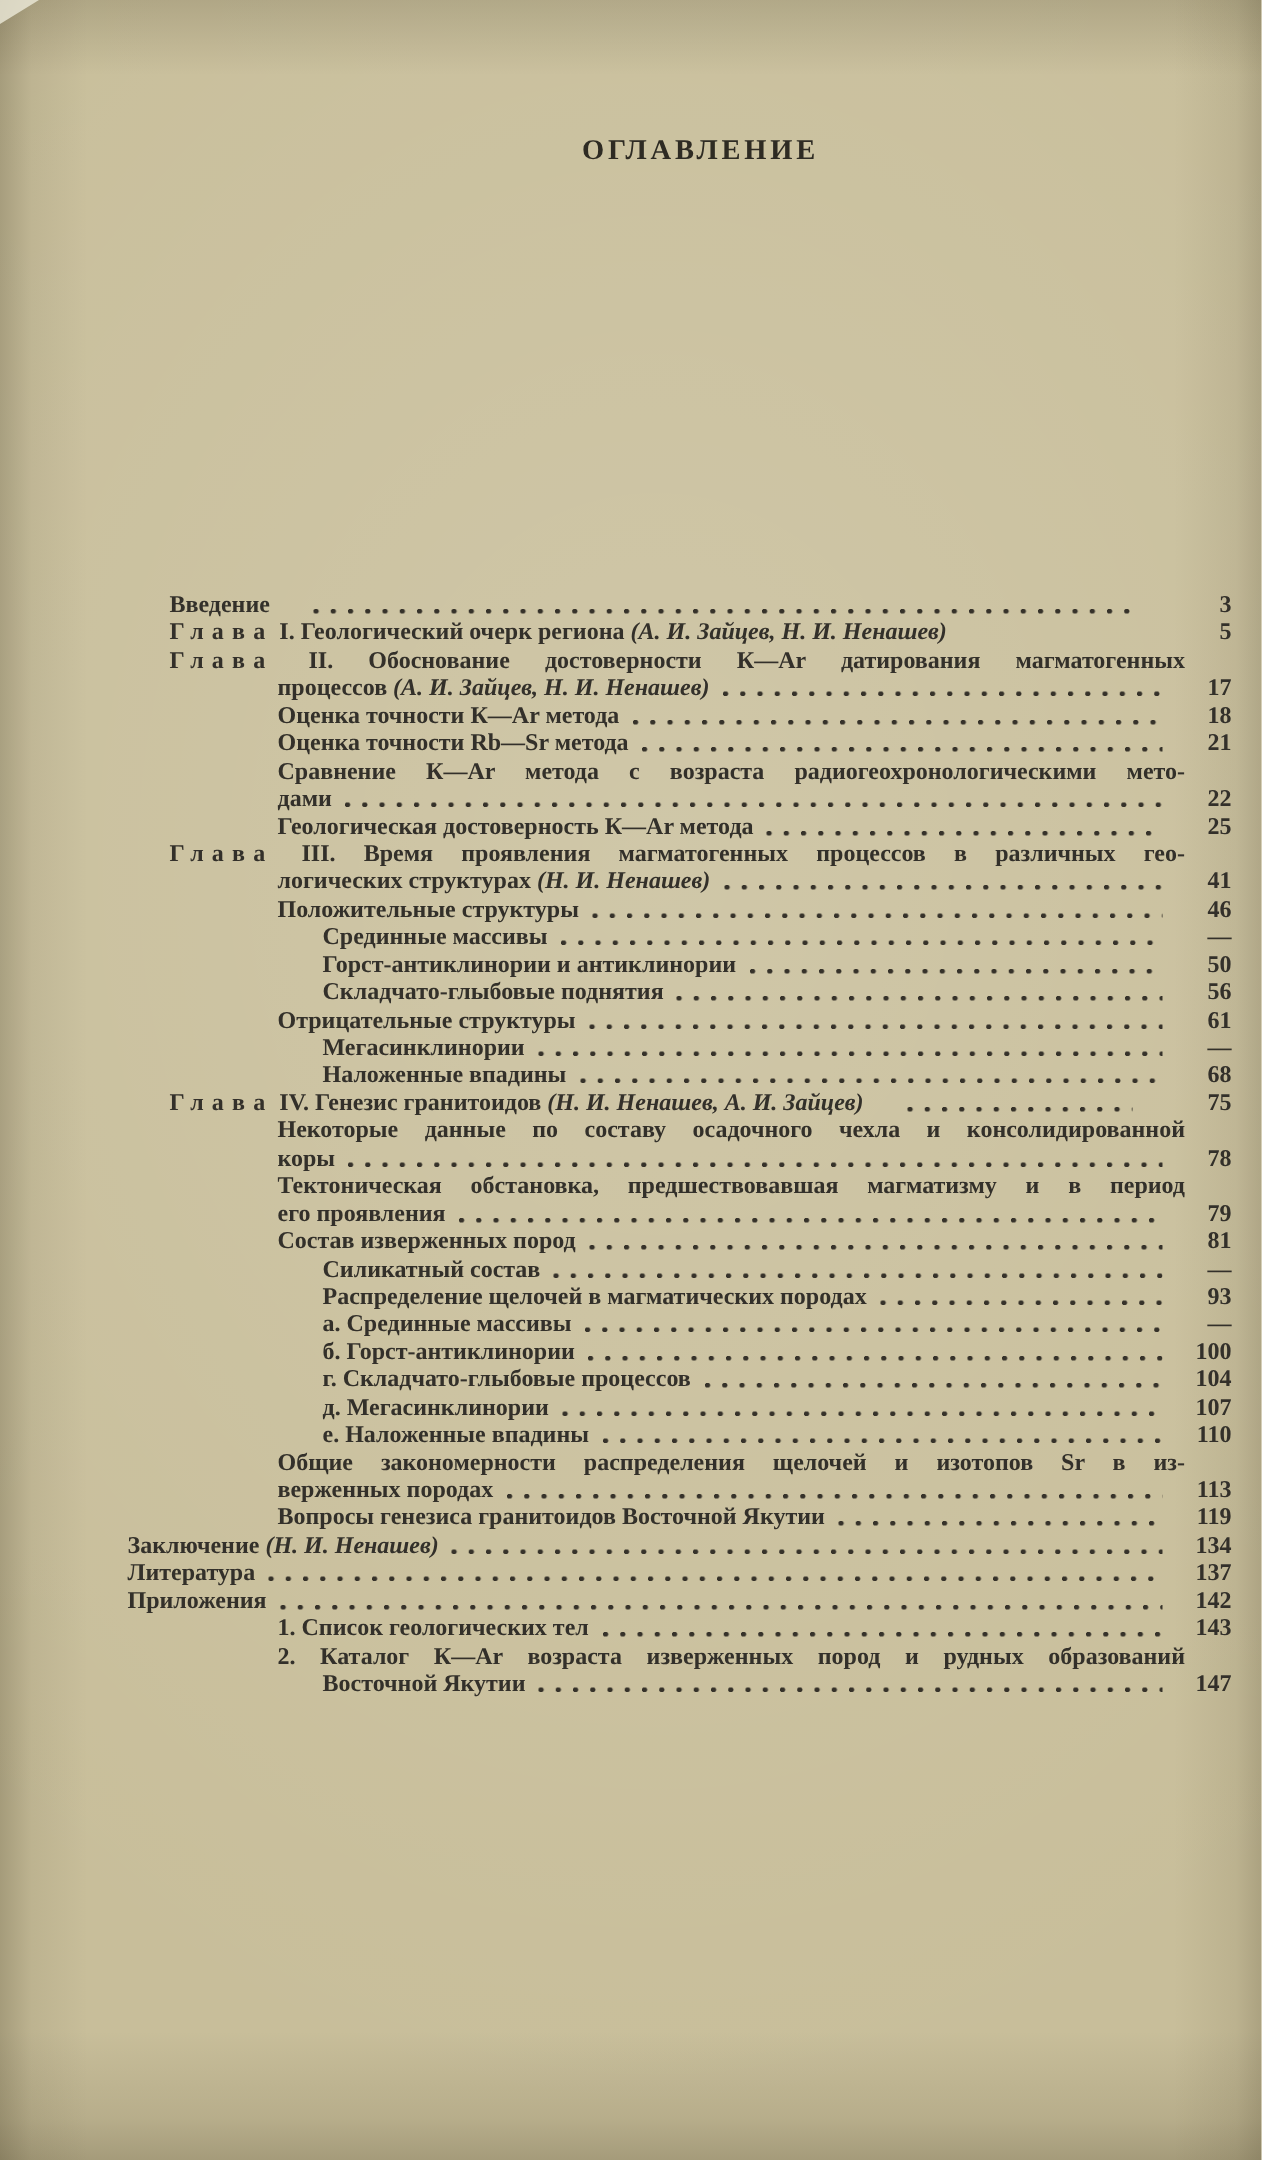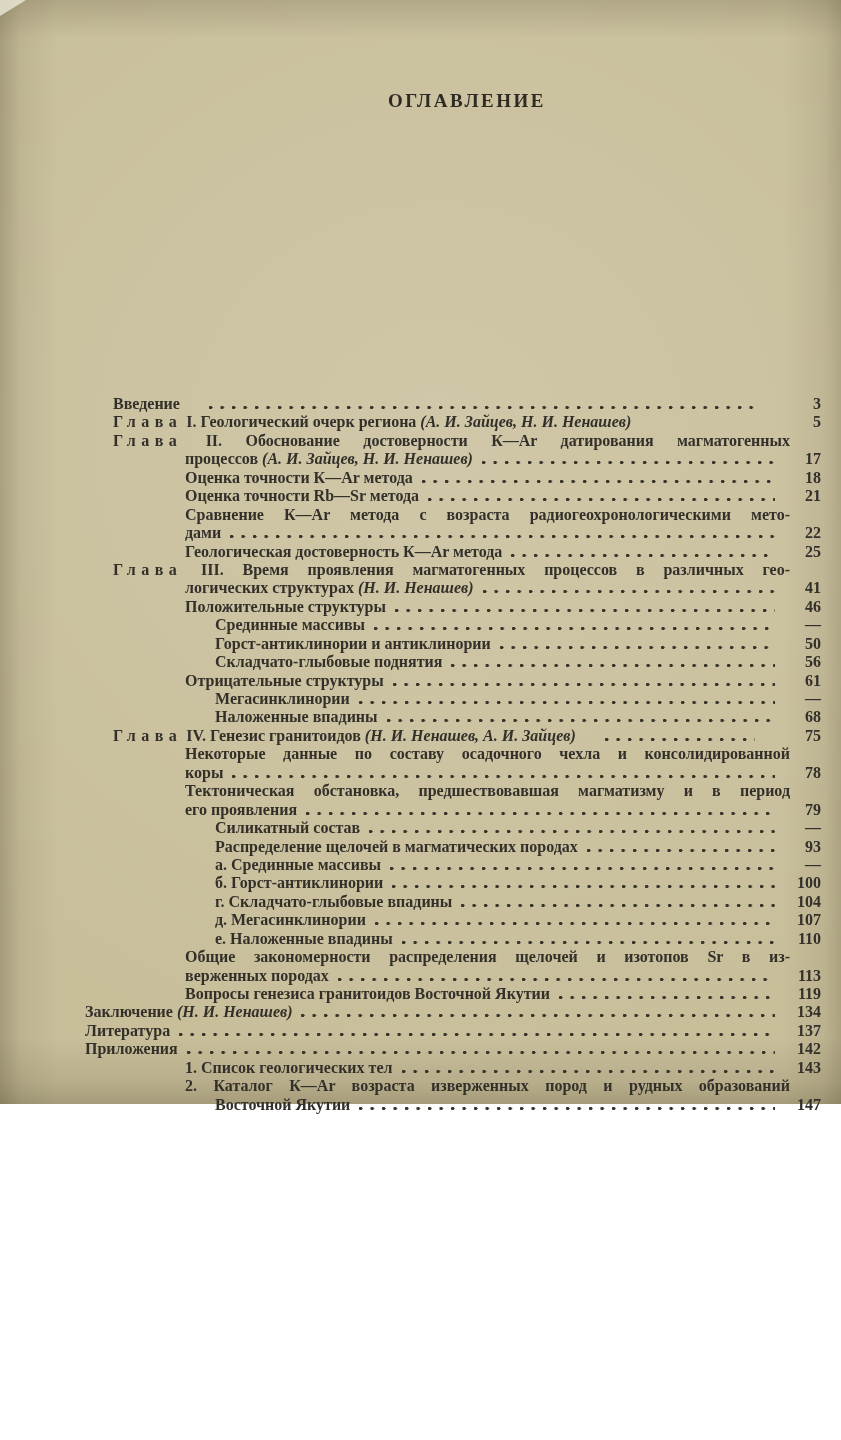--- a/index.html
+++ b/index.html
@@ -1,21 +1,21 @@
 <!DOCTYPE html>
 <html><head>
 <meta charset="utf-8">
 <style>
   html,body{margin:0;padding:0;}
   body{
     width:841px;height:1440px;overflow:hidden;
     font-family:"Liberation Serif","DejaVu Serif",serif;
   }
   .page{
-    position:relative;width:841px;height:1104px;
+    position:relative;width:841px;height:1440px;
     background:
       radial-gradient(ellipse 130% 95% at 52% 40%, rgba(255,255,255,0.14), rgba(255,255,255,0) 62%),
       linear-gradient(90deg, rgba(40,32,10,0.22) 0%, rgba(40,32,10,0.07) 2.5%, rgba(0,0,0,0) 7%, rgba(0,0,0,0) 93%, rgba(40,32,10,0.08) 98%, rgba(40,32,10,0.18) 100%),
       linear-gradient(180deg, rgba(40,32,10,0.16) 0%, rgba(0,0,0,0) 3.5%, rgba(0,0,0,0) 94%, rgba(40,32,10,0.10) 98%, rgba(40,32,10,0.22) 100%),
       #c8be9a;
     color:#33302a;
   }
   .corner-tl{
     position:absolute;top:0;left:0;width:0;height:0;
     border-top:16px solid #ecead9;border-right:26px solid transparent;
@@ -160,20 +160,25 @@
         <span class="pagenum">78</span>
       </div>
       <div class="toc-line ind2">
         <span class="toc-text just"><span>Тектоническая обстановка, предшествовавшая магматизму и в период</span></span>
       </div>
       <div class="toc-line ind2">
         <span class="toc-text"><span>его проявления</span></span>
         <span class="leader"></span>
         <span class="pagenum">79</span>
       </div>
+      <div class="toc-line ind2">
+        <span class="toc-text"><span>Состав изверженных пород</span></span>
+        <span class="leader"></span>
+        <span class="pagenum">81</span>
+      </div>
       <div class="toc-line ind3">
         <span class="toc-text"><span>Силикатный состав</span></span>
         <span class="leader"></span>
         <span class="pagenum">—</span>
       </div>
       <div class="toc-line ind3">
         <span class="toc-text"><span>Распределение щелочей в магматических породах</span></span>
         <span class="leader"></span>
         <span class="pagenum">93</span>
       </div>
@@ -181,21 +186,21 @@
         <span class="toc-text"><span>а. Срединные массивы</span></span>
         <span class="leader"></span>
         <span class="pagenum">—</span>
       </div>
       <div class="toc-line ind3">
         <span class="toc-text"><span>б. Горст-антиклинории</span></span>
         <span class="leader"></span>
         <span class="pagenum">100</span>
       </div>
       <div class="toc-line ind3">
-        <span class="toc-text"><span>г. Складчато-глыбовые впадины</span></span>
+        <span class="toc-text"><span>г. Складчато-глыбовые процессов</span></span>
         <span class="leader"></span>
         <span class="pagenum">104</span>
       </div>
       <div class="toc-line ind3">
         <span class="toc-text"><span>д. Мегасинклинории</span></span>
         <span class="leader"></span>
         <span class="pagenum">107</span>
       </div>
       <div class="toc-line ind3">
         <span class="toc-text"><span>е. Наложенные впадины</span></span>

